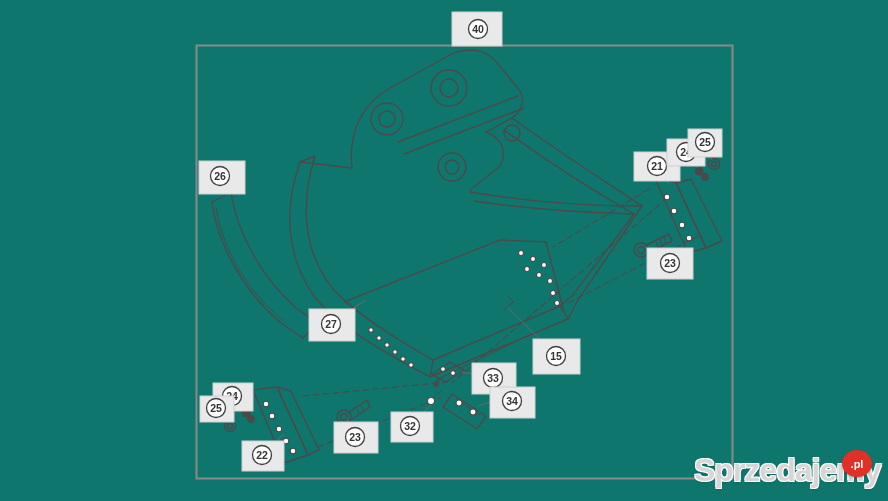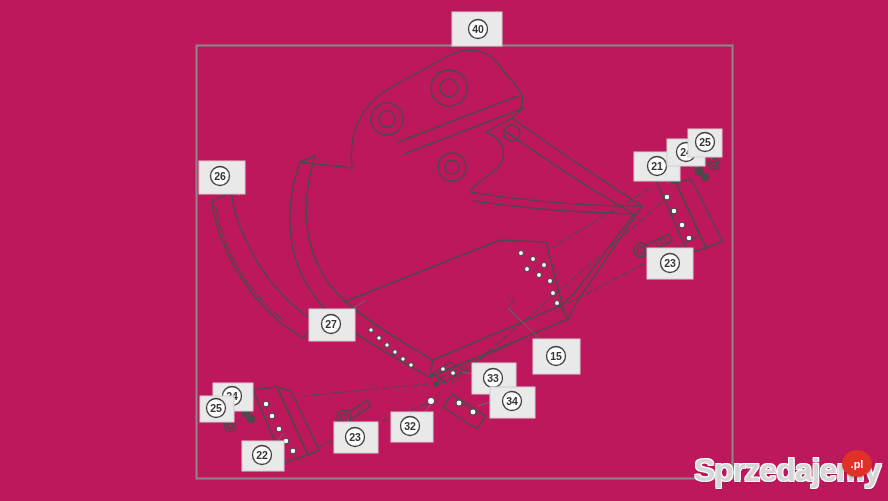--- a/index.html
+++ b/index.html
@@ -1,16 +1,16 @@
 <!DOCTYPE html>
 <html style="--line: #4a4a4a; --frame: #8a8a8a; --balloonBox: #e9e9e9; --balloonStroke: #3f3f3f; --watermarkText: #d6d6d6; --badge: #e03127;"><head>
 <meta charset="utf-8">
 <style>
   html,body{margin:0;padding:0;background:#fff;}
-  .stage{position:relative;width:888px;height:501px;background:#be185d;overflow:hidden;
+  .stage{position:relative;width:888px;height:501px;background:#0f766e;overflow:hidden;
          font-family:"Liberation Sans",sans-serif;}
   svg{position:absolute;left:0;top:0;}
   .ln{stroke:var(--line);fill:none;stroke-width:1.4;stroke-linecap:round;stroke-linejoin:round;}
   .lnthin{stroke:var(--line);fill:none;stroke-width:1;stroke-linecap:round;}
   .dash{stroke:var(--line);fill:none;stroke-width:1.1;stroke-dasharray:6 4;stroke-linecap:round;}
   .hole{fill:#fff;stroke:var(--line);stroke-width:1.1;}
   .dark{fill:var(--line);stroke:none;}
   .frame{fill:none;stroke:var(--frame);stroke-width:2;}
   .callout-box{fill:var(--balloonBox);stroke:#cfcfcf;stroke-width:1;}
   .callout-circle{fill:#fdfdfd;stroke:var(--balloonStroke);stroke-width:1.3;}

